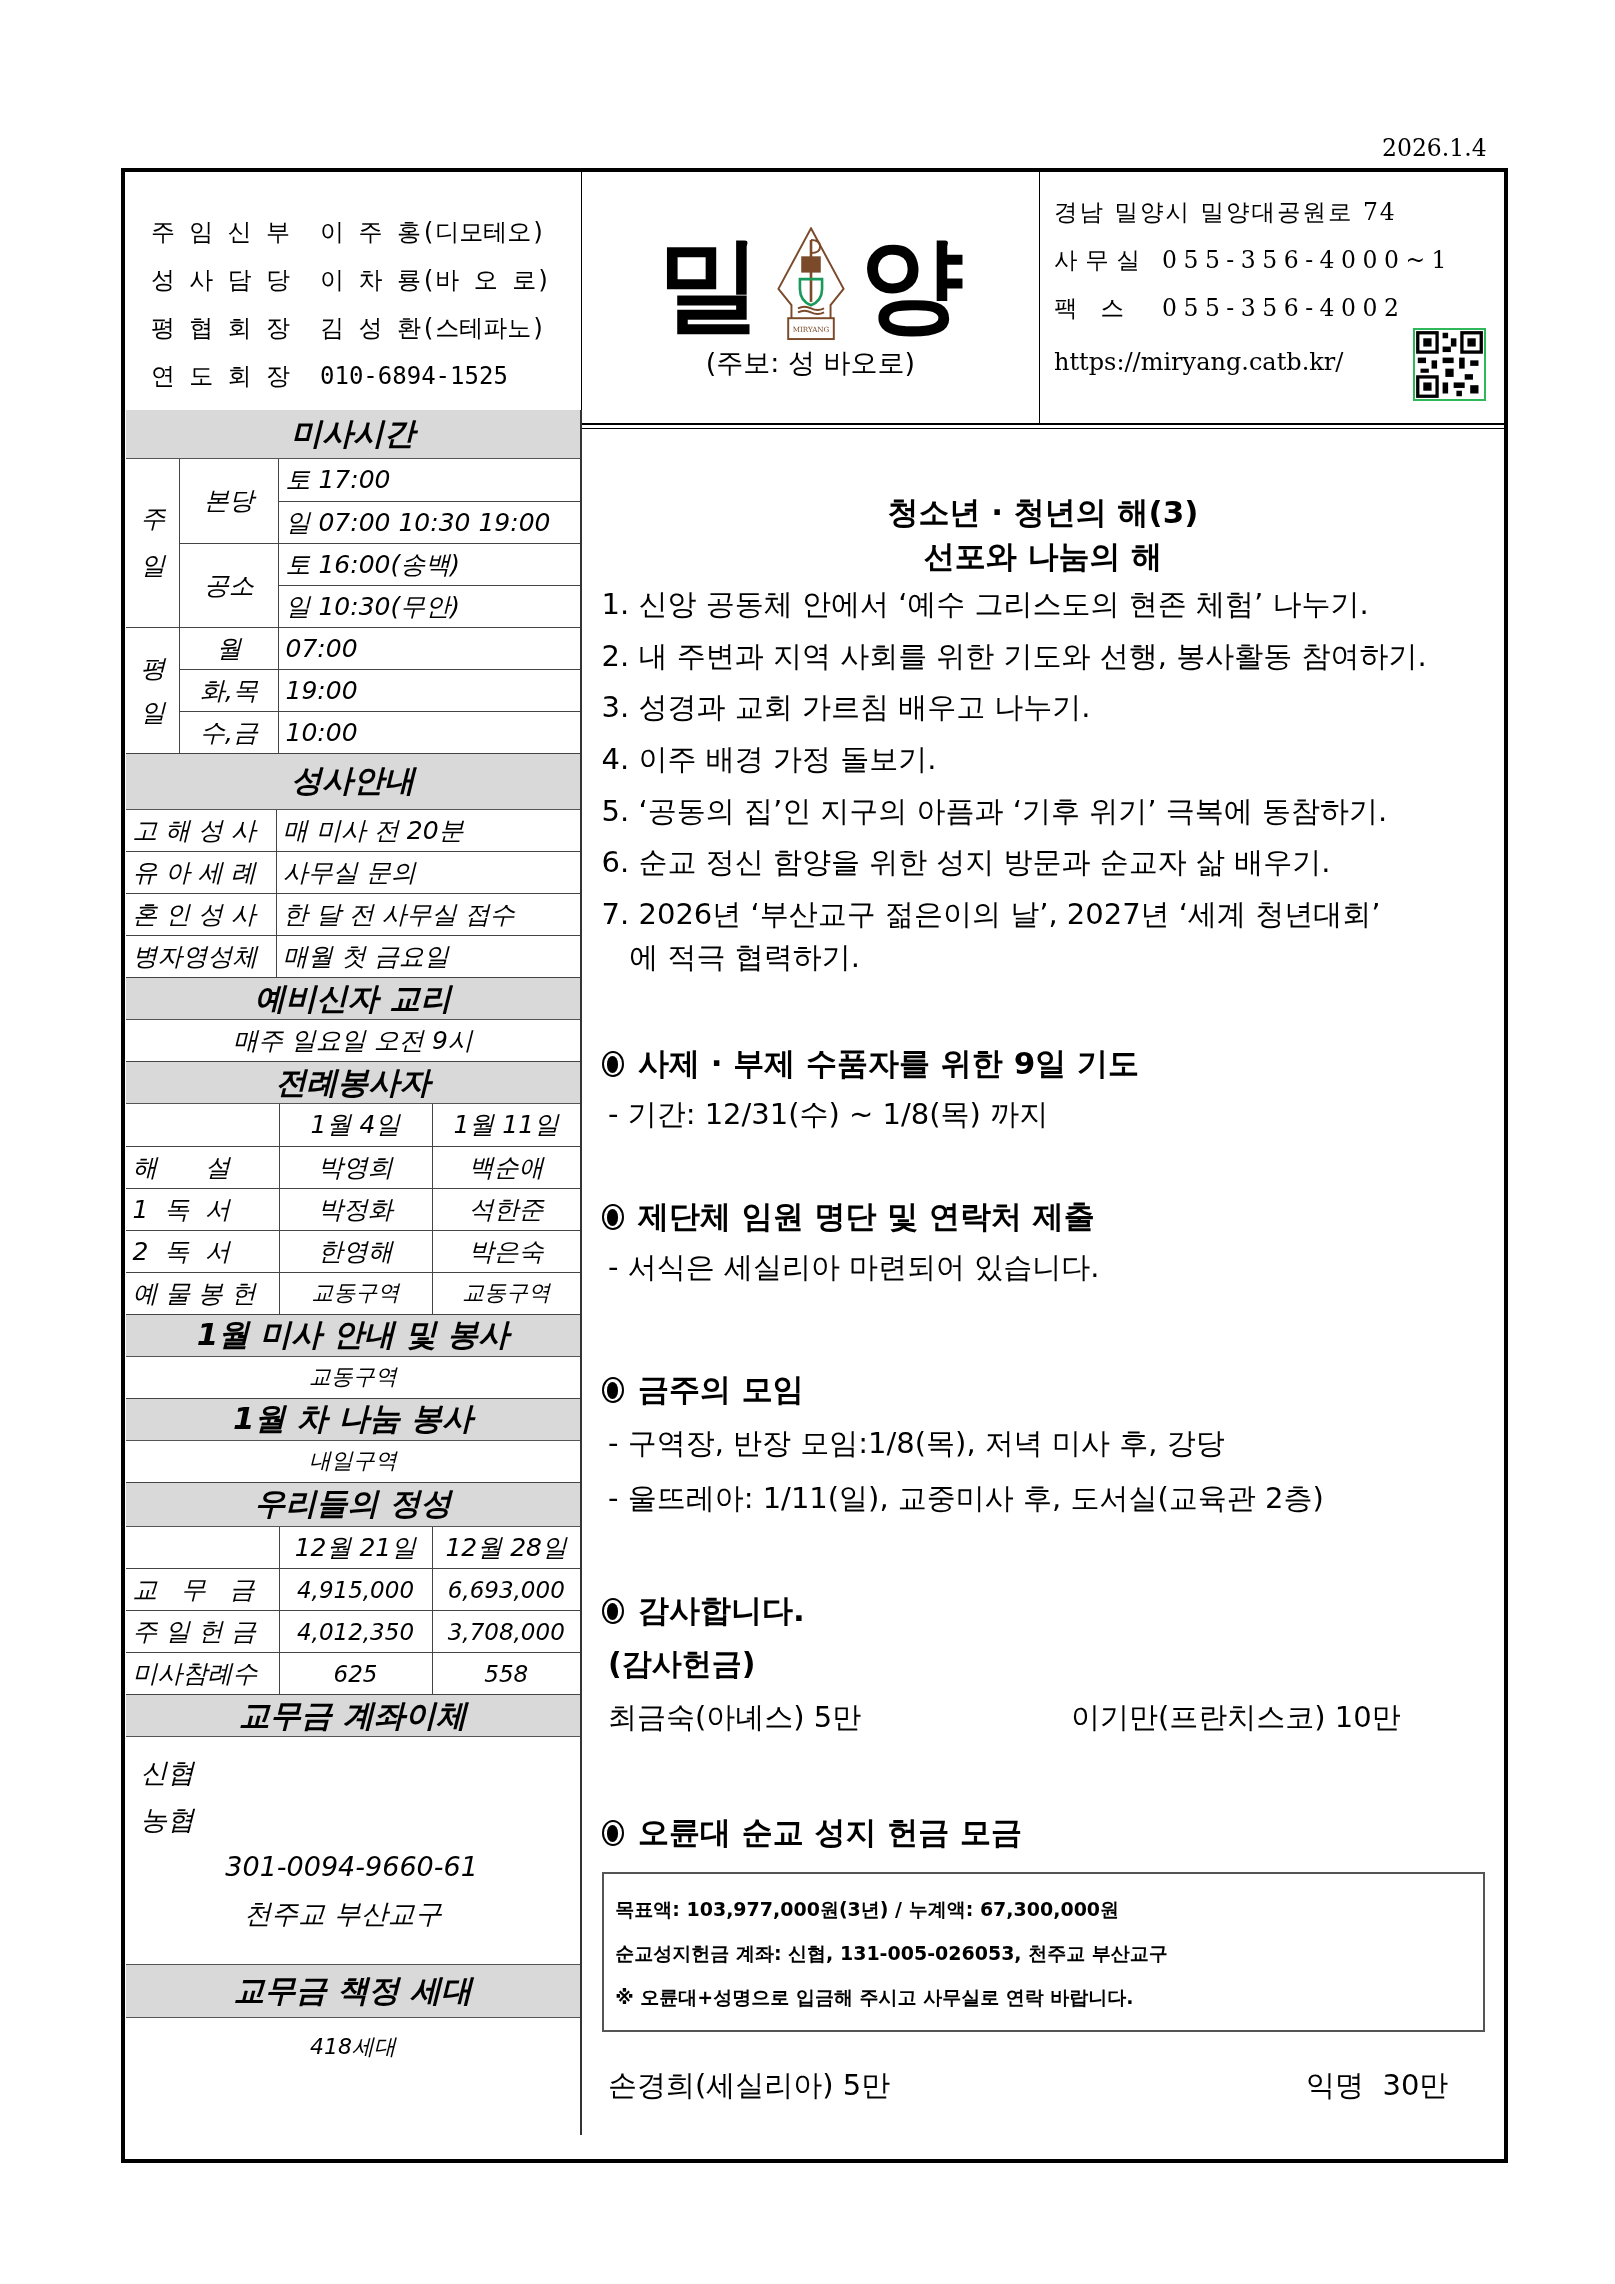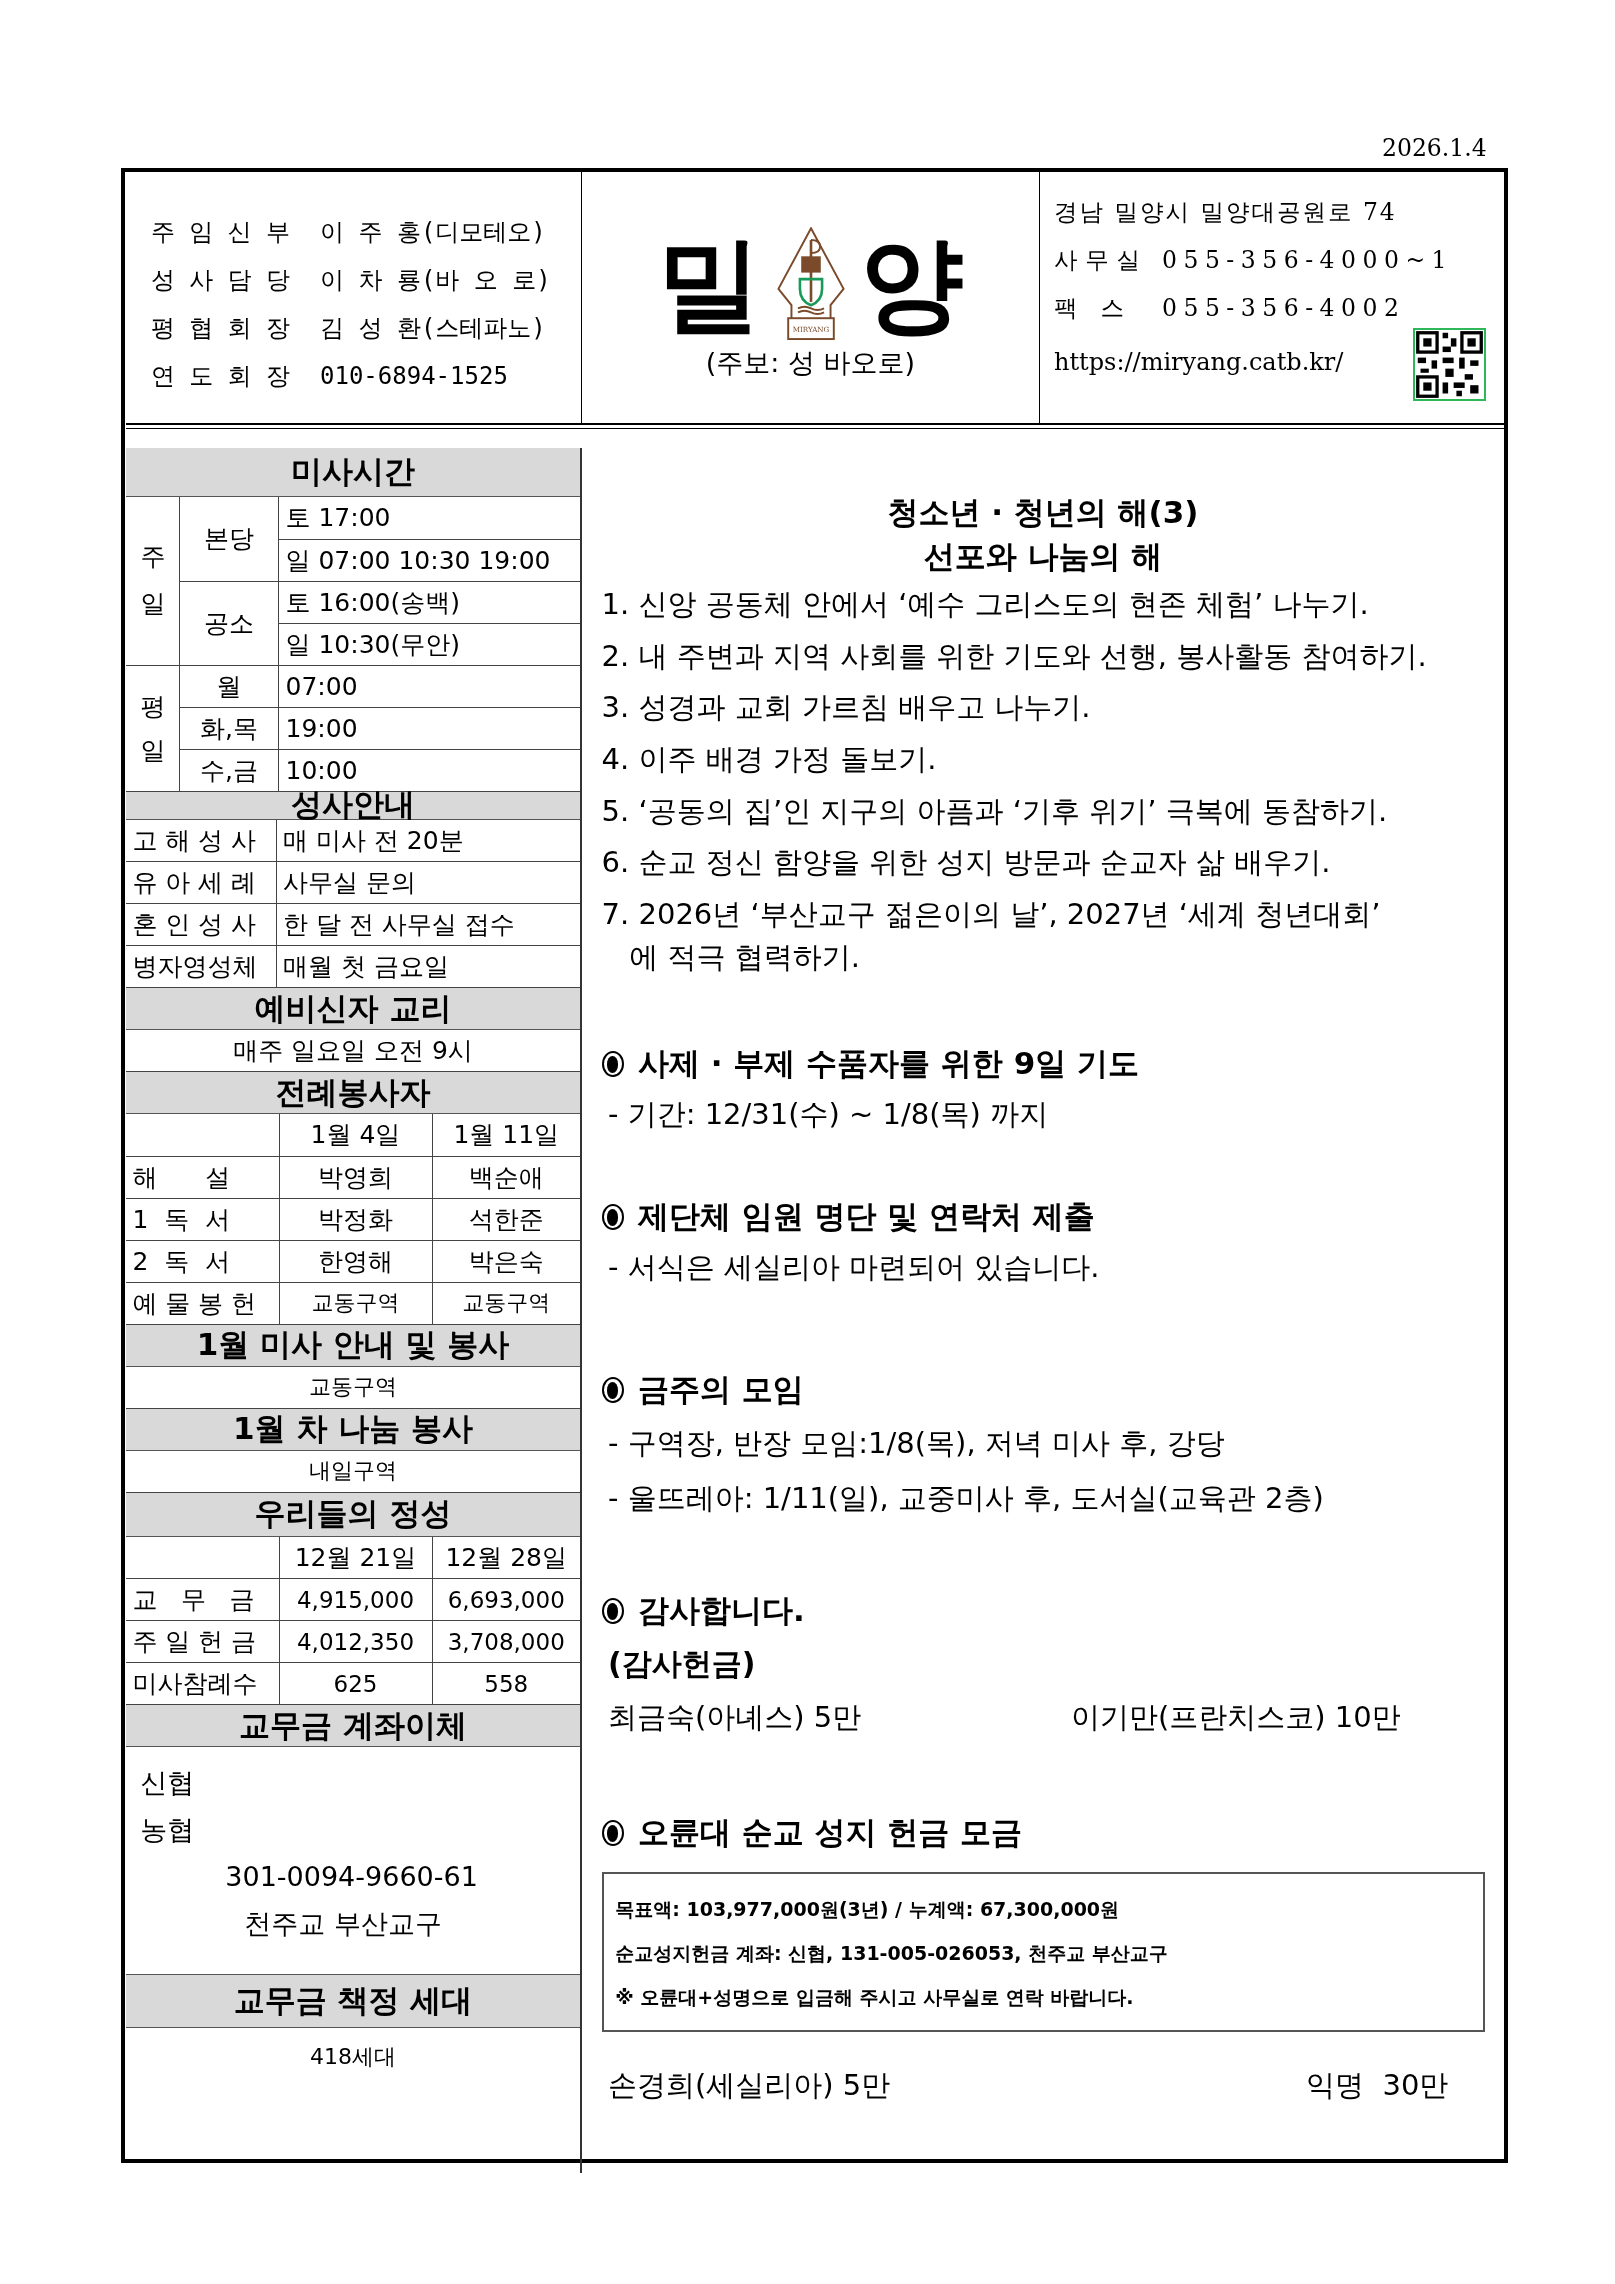--- a/index.html
+++ b/index.html
@@ -18,21 +18,21 @@
   .logo { width:72px; height:114px; }
   .patron { position:absolute; left:0; right:0; top:173px; font-size:27px; }
   .hdr-right { position:absolute; left:915px; top:0; width:464px; height:251px; padding-left:13px; padding-top:16.3px; box-sizing:border-box; }
   .hr-row { font-family:"DejaVu Serif", serif; font-size:23.5px; height:48px; line-height:48px; white-space:nowrap; letter-spacing:2px; }
   .hr-row .lbl { display:inline-block; width:108px; letter-spacing:7.8px; }
   .hr-row .val { letter-spacing:6.5px; }
   .url { font-family:"DejaVu Serif", serif; font-size:24px; position:absolute; left:13px; top:176px; }
   .qr { position:absolute; left:372px; top:156px; width:73px; height:73px; border:2px solid #2fb85a; box-sizing:border-box; background:#fff; }
   .hdr-sep { left:126px; top:423px; width:1379px; height:2.6px; border-top:2px solid #000; border-bottom:1.3px solid #000; }
   
-  .lcol { left:126px; top:448px; width:456px; height:1725px; border-right:2px solid #333; box-sizing:border-box; }
+  .lcol { left:126px; top:410px; width:456px; height:1725px; border-right:2px solid #333; box-sizing:border-box;font-style:italic; }
   .sec-h { background:#d9d9d9; text-align:center; font-size:31px; font-weight:bold; border-bottom:1.3px solid #555; box-sizing:border-box; display:flex; align-items:center; justify-content:center; }
   table.t { border-collapse:collapse; width:100%; font-size:25px; }
   table.t td { border:1.3px solid #444; padding:0 6.5px; height:42px; box-sizing:border-box; white-space:nowrap; }
   table.t tr td:first-child { border-left:none; }
   table.t tr td:last-child { border-right:none;margin-left:46px; }
   .c { text-align:center; }
   .spaced { letter-spacing:7.8px; }
   .vert { text-align:center; line-height:1.6; }
   .single { text-align:center; font-size:25px; border-bottom:1.3px solid #444; display:flex; align-items:center; justify-content:center; box-sizing:border-box; }
   .acct { font-size:27px; padding:11.7px 0 0 14.3px; box-sizing:border-box; }
@@ -145,21 +145,21 @@
       <td class="c">화,목</td>
       <td>19:00</td>
     </tr>
     <tr>
       <td class="c">수,금</td>
       <td>10:00</td>
     </tr>
   </tbody>
     </table>
 
-  <div class="sec-h" style="height:28px">성사안내</div>
+  <div class="sec-h" style="height:56px">성사안내</div>
   <table class="t">
     <colgroup>
         <col style="width:150px">
         <col>
       </colgroup>
     <tbody>
         <tr>
           <td class="spaced" style="border-top:none">고해성사</td>
           <td style="border-top:none">매 미사 전 20분</td>
         </tr>

